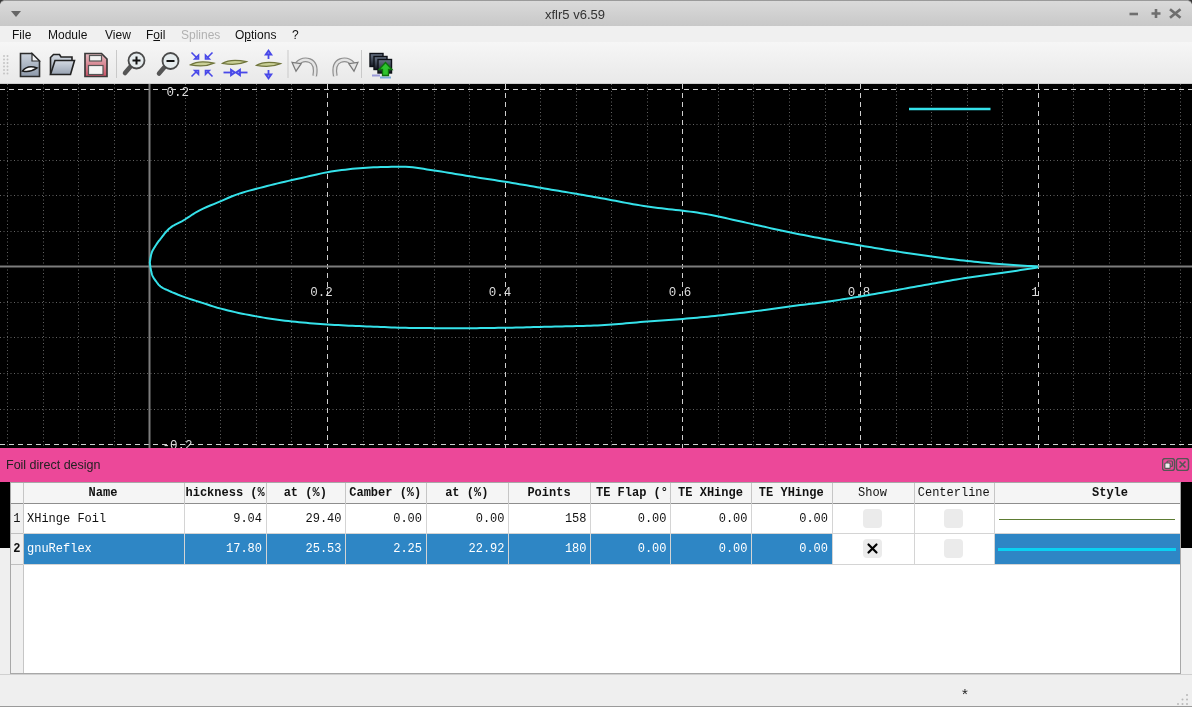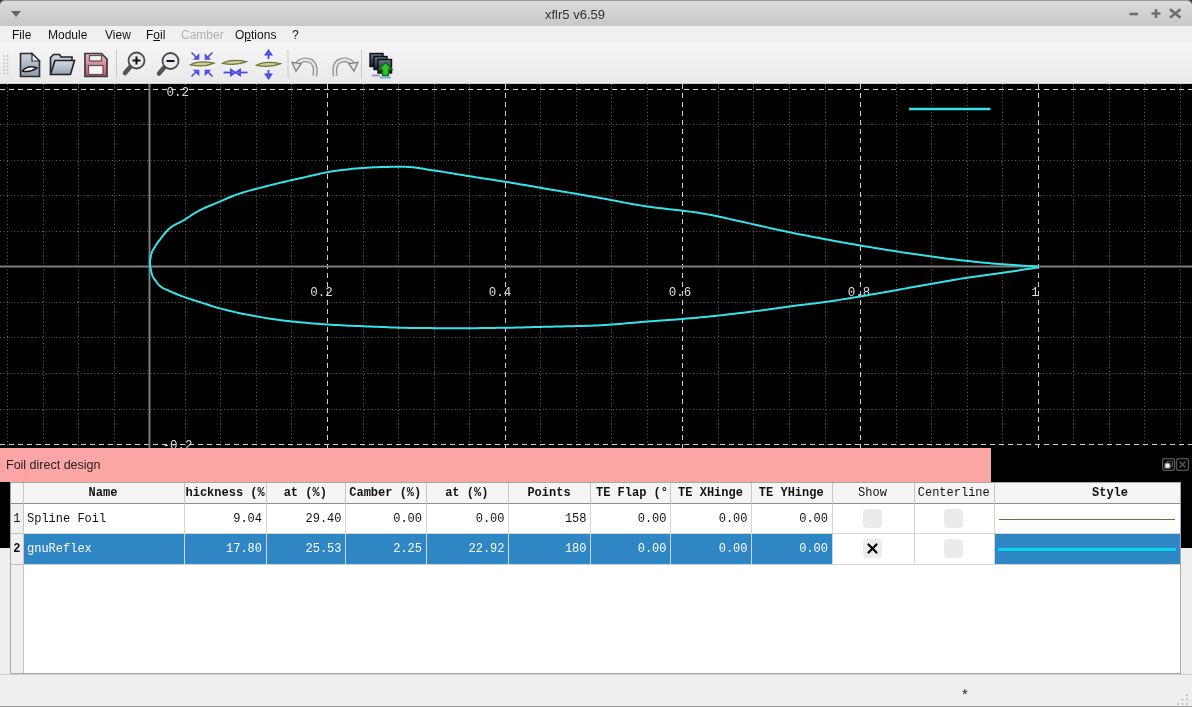--- a/index.html
+++ b/index.html
@@ -11,21 +11,21 @@
   border-radius:5px 5px 0 0; }
 #title-text { position:absolute; left:0; top:0; width:1150px; text-align:center; top:6px;
   font-size:13px; color:#333; }
 #tri { position:absolute; left:11px; top:10px; width:0; height:0;
   border-left:5px solid transparent; border-right:5px solid transparent; border-top:6px solid #666; }
 #menubar { position:absolute; left:0; top:26px; width:1192px; height:16px; background:#f0f0f0; }
 .menu { position:absolute; top:2px; font-size:12px; color:#111; }
 #toolbar { position:absolute; left:0; top:42px; width:1192px; height:42px;
   background:linear-gradient(#f6f6f6,#e9e9e9); border-bottom:1px solid #cdcdcd; background-color:#efefef;}
 #canvas { position:absolute; left:0; top:84px; width:1192px; height:464px; background:#000; }
-#paneltitle { position:absolute; left:0; top:448px; width:991px; height:34px; background:#fca5a5; }
+#paneltitle { position:absolute; left:0; top:448px; width:1192px; height:34px; background:#ec4899; }
 #paneltitle span { position:absolute; left:6px; top:10px; font-size:12.5px; color:#222; }
 #statusbar { position:absolute; left:0; top:674px; width:1192px; height:33px; background:#efefef;
   border-top:1px solid #d0d0d0; border-bottom:1px solid #9a9a9a;}
 #tablewrap { position:absolute; left:10px; top:482px; width:1171px; height:192px;
   background:#fff; border:1px solid #a8a8a8;
   font-family:"Liberation Mono", monospace; font-size:12px; color:#111; }
 .corner { position:absolute; top:0; width:4px; height:4px; background:#3a3a3a; }
 .vsep { position:absolute; width:1px; background:#c6c6c6; }
 .vsep.h { top:0; height:21px; }
 .vsep.b { top:21px; height:60px; background:#d4d4d4; }
@@ -48,21 +48,21 @@
   <path d="M4.5 13H13" stroke="#6f6f6f" stroke-width="2.6"></path>
   <path d="M26.5 12.5H35.5M31 8v9" stroke="#6f6f6f" stroke-width="2.6"></path>
   <path d="M45 8.2l10.5 8.6M55.5 8.2L45 16.8" stroke="#6f6f6f" stroke-width="2.7"></path>
   </svg>
 </div>
 <div id="menubar">
   <span class="menu" style="left:12px;">File</span>
   <span class="menu" style="left:48px;">Module</span>
   <span class="menu" style="left:105px;">View</span>
   <span class="menu" style="left:146px;">F<u>o</u>il</span>
-  <span class="menu" style="left:181px; color:#b1b1b1;">Camber</span>
+  <span class="menu" style="left:181px; color:#b1b1b1;">Splines</span>
   <span class="menu" style="left:235px;">O<u>p</u>tions</span>
   <span class="menu" style="left:292px;">?</span>
 </div>
 <div id="toolbar">
 <svg width="1192" height="42" viewBox="0 0 1192 42">
 <defs>
 <linearGradient id="pg" x1="0" y1="0" x2="0" y2="1">
   <stop offset="0" stop-color="#ccd3dd"></stop>
           <stop offset="1" stop-color="#8d99aa"></stop>
 </linearGradient>
@@ -258,21 +258,21 @@
   <div class="vsep" style="left:11.5px; top:0; height:190px;"></div>
 
   <div style="position:absolute; left:11.5px; top:50px; width:1157.5px; height:1px; background:#d4d4d4;"></div>
   <div style="position:absolute; left:11.5px; top:81px; width:1157.5px; height:1px; background:#d4d4d4;"></div>
   <div style="position:absolute; left:0; top:50px; width:11.5px; height:1px; background:#c0c0c0;"></div>
   <div style="position:absolute; left:0; top:81px; width:11.5px; height:1px; background:#c0c0c0;"></div>
 
   <div class="rn" style="top:21px;">1</div>
   <div class="rn" style="top:51px; font-weight:bold;">2</div>
 
-  <div class="cell" style="left:16px; top:21px; width:150px; text-align:left;">Spline Foil</div>
+  <div class="cell" style="left:16px; top:21px; width:150px; text-align:left;">XHinge Foil</div>
   <div class="cell" style="left:172.5px; top:21px; width:78.5px;padding-left:12px;">9.04</div>
   <div class="cell" style="left:254.5px; top:21px; width:76.0px;">29.40</div>
   <div class="cell" style="left:334px; top:21px; width:77.0px;">0.00</div>
   <div class="cell" style="left:414.5px; top:21px; width:79.0px;">0.00</div>
   <div class="cell" style="left:497px; top:21px; width:78.5px;">158</div>
   <div class="cell" style="left:579px; top:21px; width:76.5px;">0.00</div>
   <div class="cell" style="left:659px; top:21px; width:77.5px;">0.00</div>
   <div class="cell" style="left:740px; top:21px; width:77.0px;">0.00</div>
 
   <div class="cell w" style="left:16px; top:51px; width:150px; text-align:left;">gnuReflex</div>

